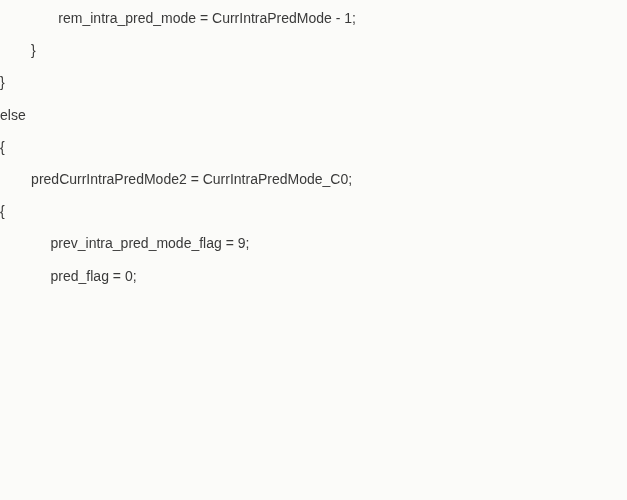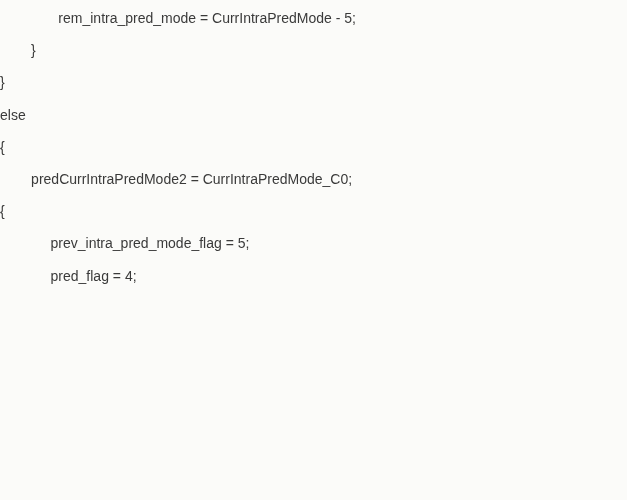--- a/index.html
+++ b/index.html
@@ -19,23 +19,23 @@
     }
     .container {
       padding-top: 2px;
       padding-left: 0;
     }
   </style>
 </head>
 <body>
 
 <div class="container">
-  <div class="line">               rem_intra_pred_mode = CurrIntraPredMode - 5;</div>
+  <div class="line">               rem_intra_pred_mode = CurrIntraPredMode - 1;</div>
   <div class="line">        }</div>
   <div class="line">}</div>
   <div class="line">else</div>
   <div class="line">{</div>
   <div class="line">        predCurrIntraPredMode2 = CurrIntraPredMode_C0;</div>
   <div class="line"></div>
   <div class="line">{</div>
-  <div class="line">             prev_intra_pred_mode_flag = 5;</div>
-  <div class="line">             pred_flag = 4;</div>
+  <div class="line">             prev_intra_pred_mode_flag = 9;</div>
+  <div class="line">             pred_flag = 0;</div>
 </div>
 
 </body></html>

